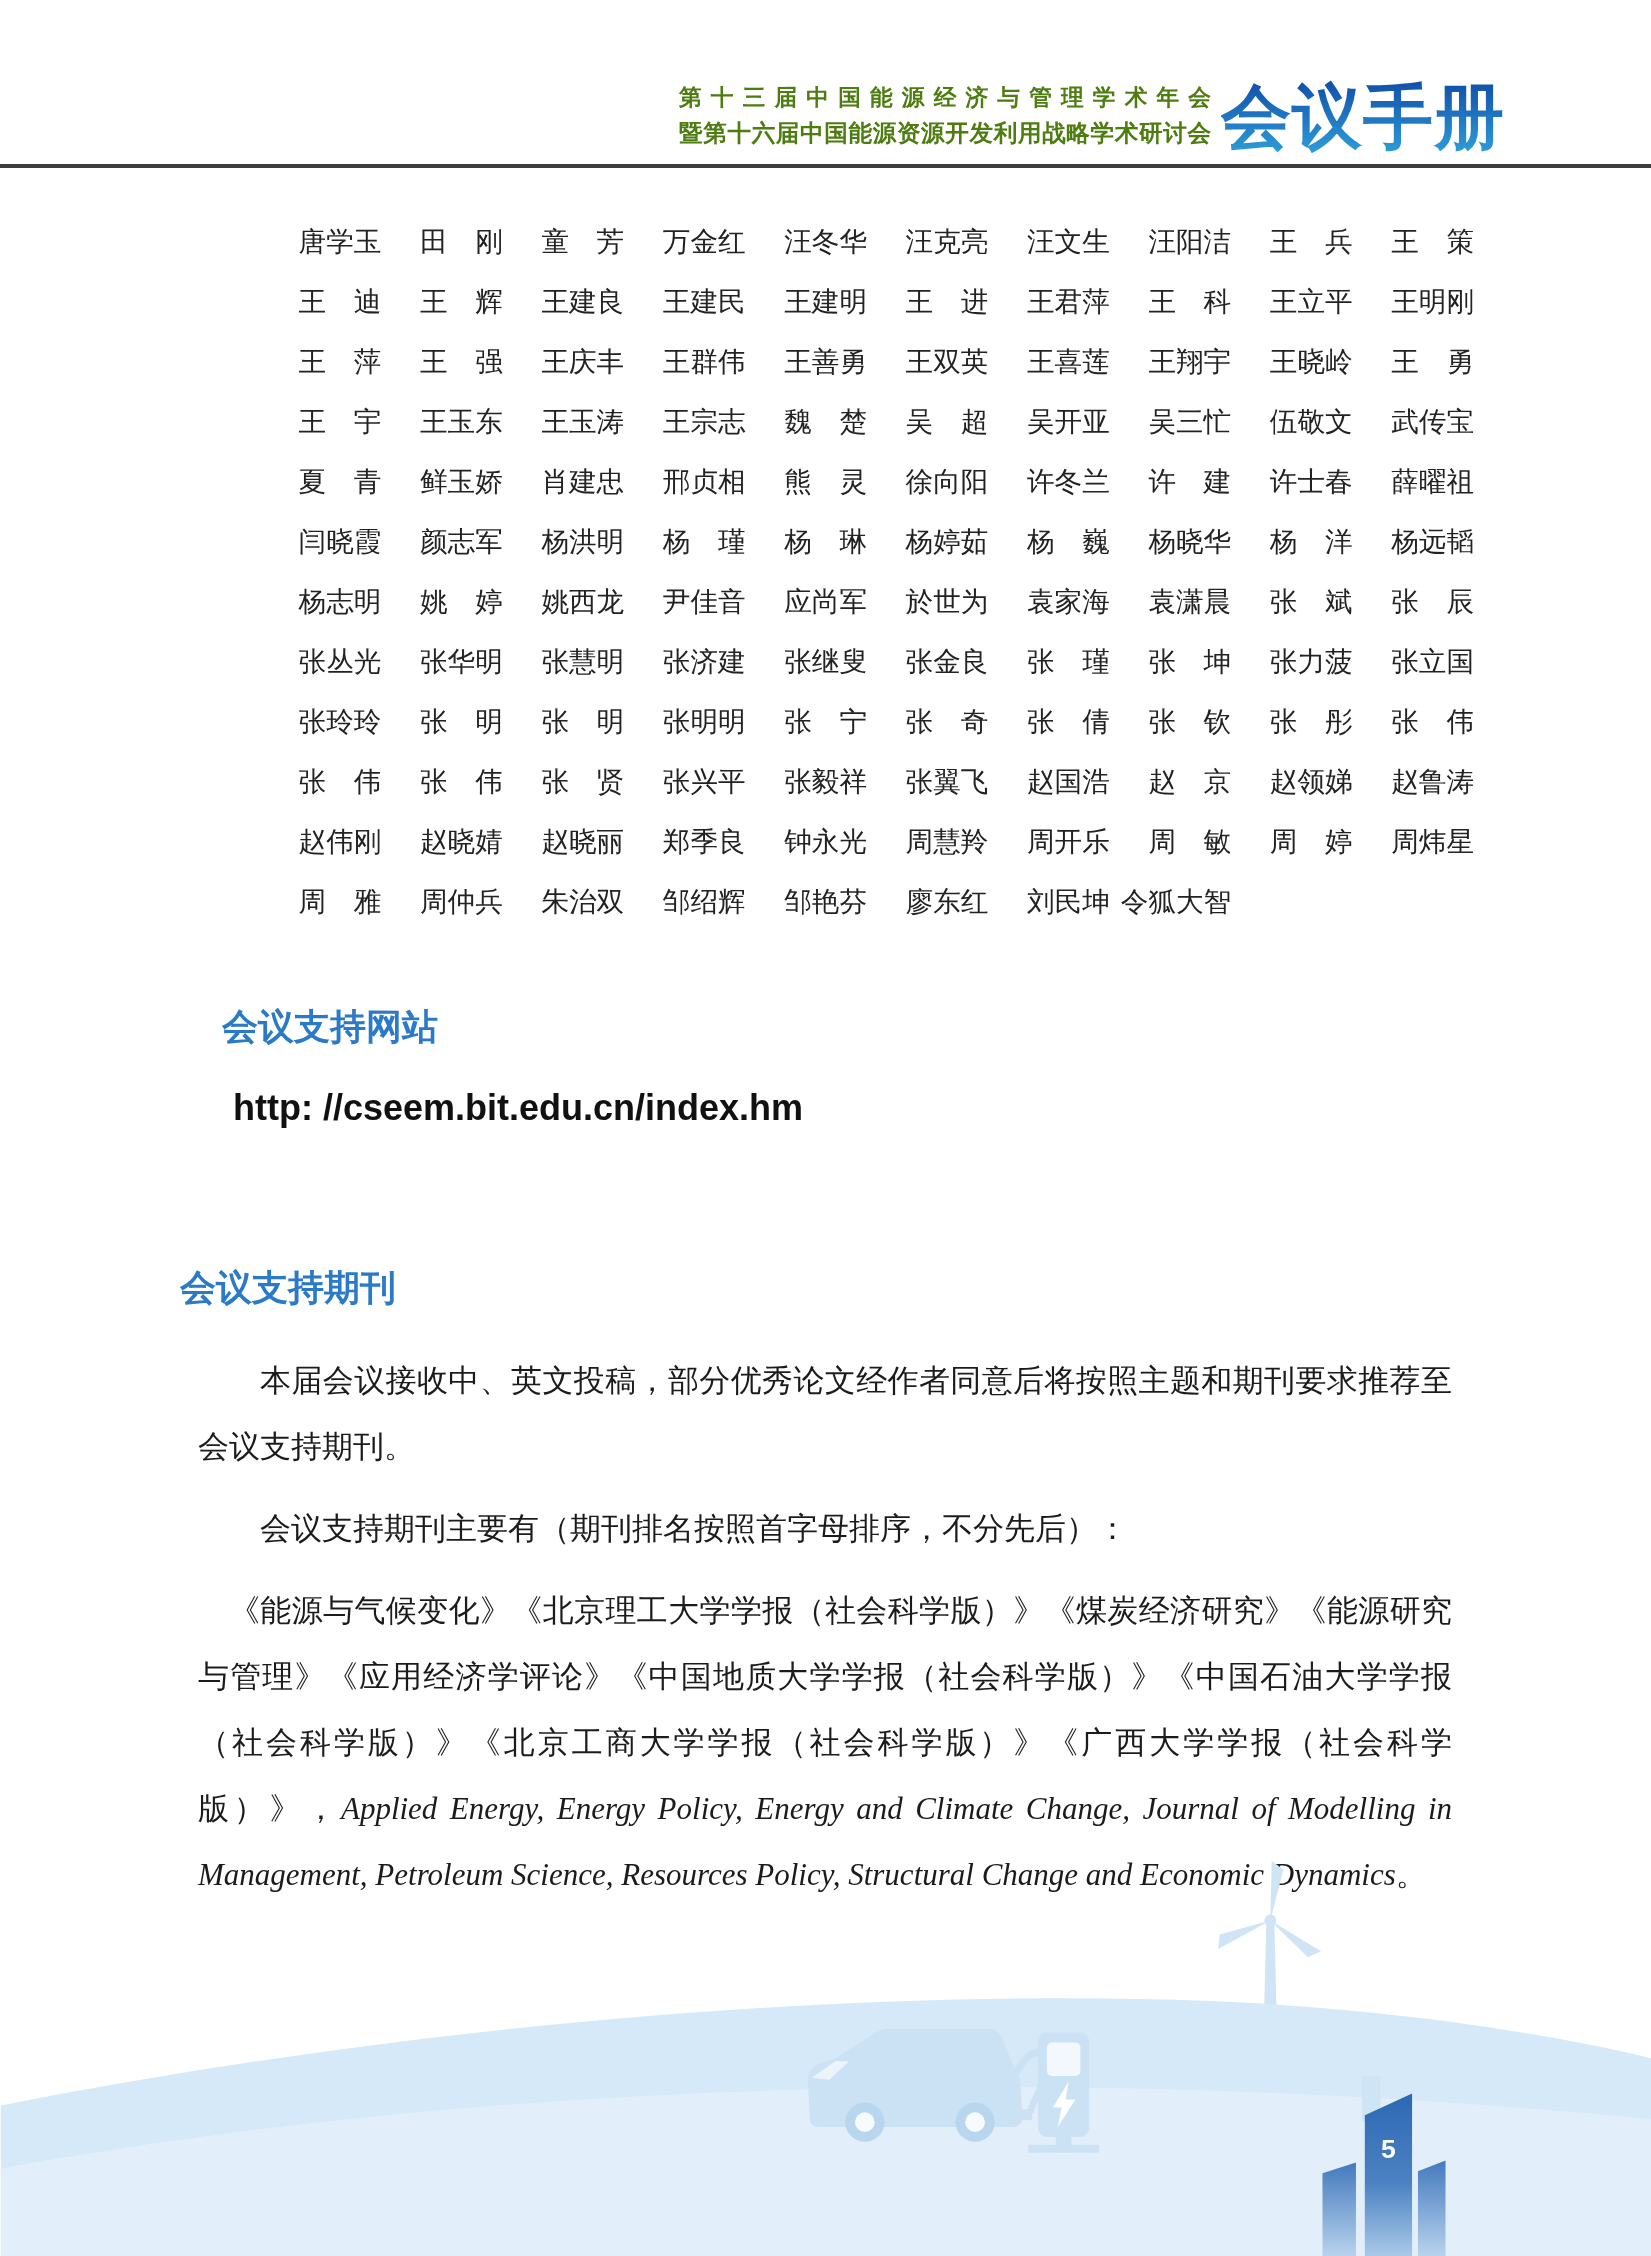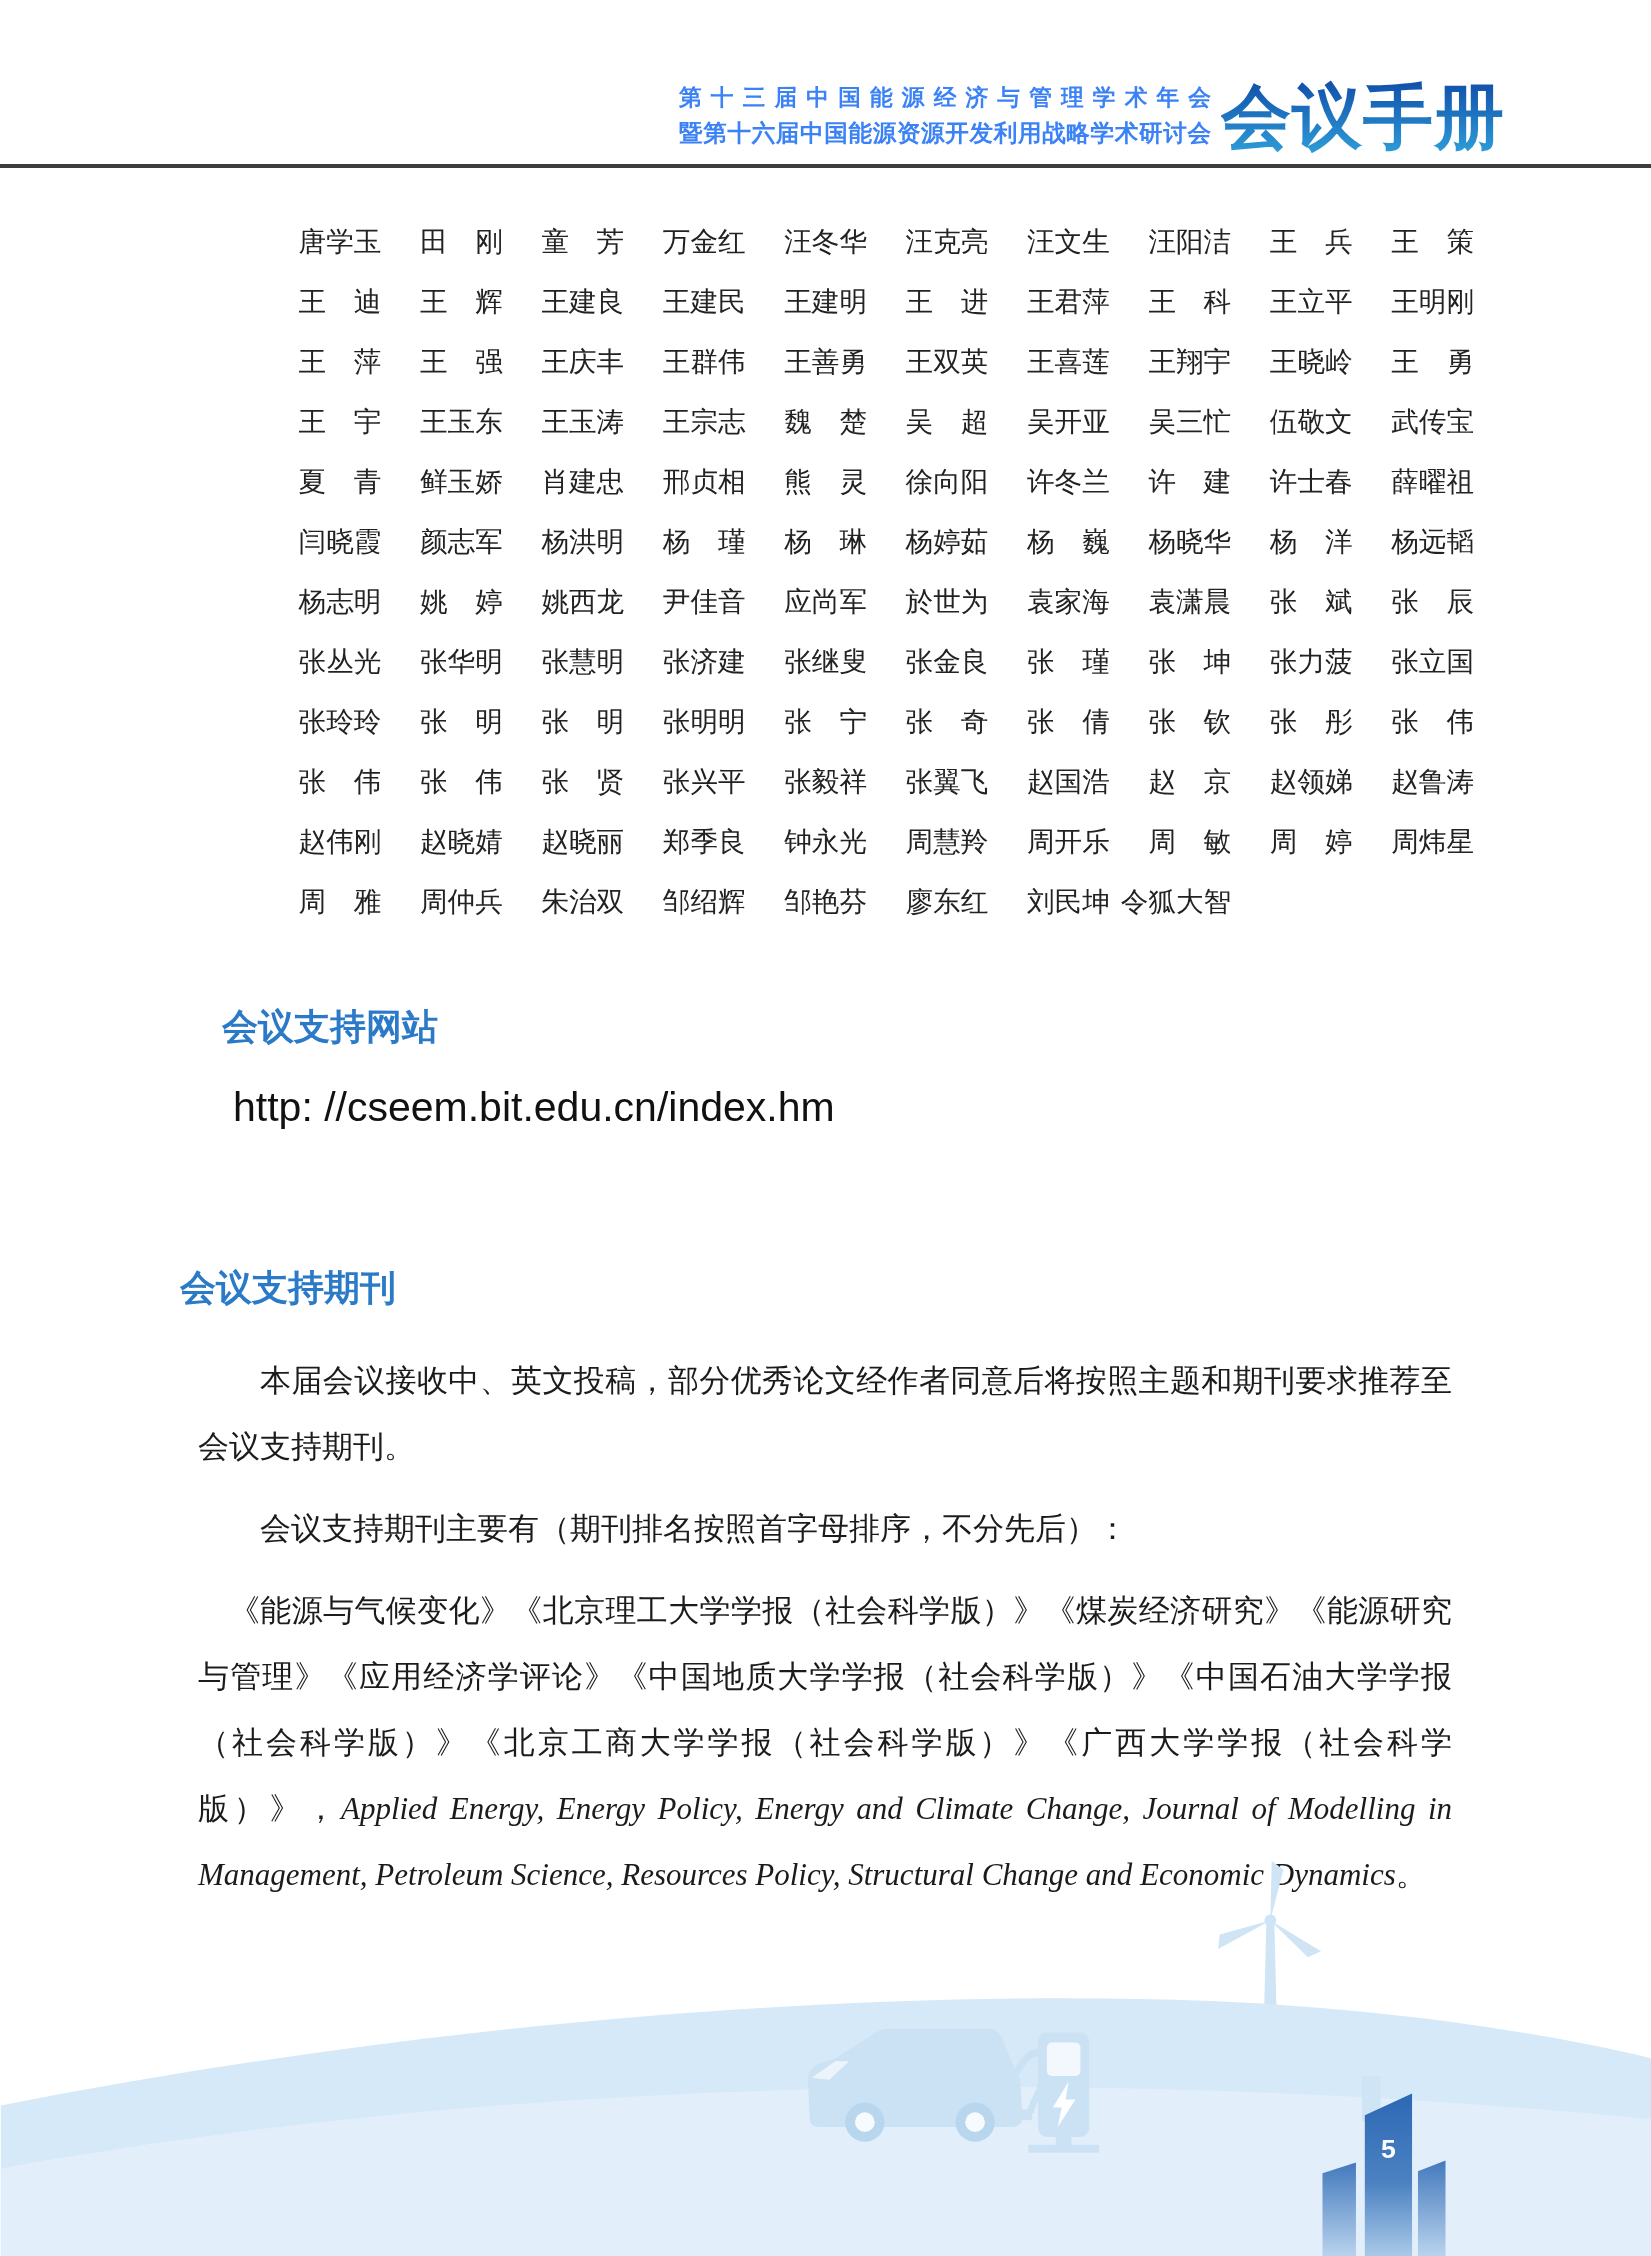--- a/index.html
+++ b/index.html
@@ -1,39 +1,39 @@
 <!DOCTYPE html>
 <html><head>
 <meta charset="utf-8">
 <style>
   html,body { margin:0; padding:0; background:#ffffff; }
   .page {
     position:relative; width:1652px; height:2257px; overflow:hidden;
     background:#ffffff; font-family:"Liberation Sans", sans-serif; color:#1c1c1c;
   }
   
-  .header-text { position:absolute; top:79px; left:679px; width:532px; font-weight:bold; color:#3b82f6; }
+  .header-text { position:absolute; top:79px; left:679px; width:532px; font-weight:bold; color:#4d7c0f; }
   .header-text .line { text-align:justify; text-align-last:justify; line-height:36px; }
   .header-text .line1 { font-size:22.7px; }
   .header-text .line2 { font-size:23.6px; }
   .logo {
     position:absolute; top:71px; left:1221px; font-size:70px; font-weight:900; letter-spacing:1px;
     background:linear-gradient(180deg,#1254ad 15%,#2f9fd9 90%);
     -webkit-background-clip:text; background-clip:text; color:transparent;
   }
   .rule { position:absolute; top:164px; left:0; width:1652px; height:3.9px; background:#3d3d3d; }
   
   .names {
     position:absolute; top:212px; left:260px; width:1214px;
     display:grid; grid-template-columns:repeat(10,1fr);text-align:right;
   }
   .name-cell { height:60px; line-height:60px; font-size:27.6px; color:#222; white-space:pre; }
   
   .section-heading { position:absolute; left:180px; font-size:36px; font-weight:bold; color:#2b7ac7; }
-  .urls { position:absolute; top:1078px; left:233px; font-size:41px; line-height:59px; color:#111; }
+  .urls { position:absolute; top:1078px; left:233px; font-size:36px; line-height:59px; color:#111;font-weight:bold; }
   .paragraphs {
     position:absolute; top:1332px; left:182px; width:1286px;
     font-size:31px; line-height:66px; text-align:justify; color:#1b1b1b;
   }
   .paragraphs p { margin:16px; }
   .indent2 { text-indent:2em; }
   .indent1 { text-indent:1em; }
   .en-journals { font-family:"Liberation Serif", serif; font-style:italic; }
   
   .footer-svg { position:absolute; left:0; top:1822px; width:1652px; height:434px; }

